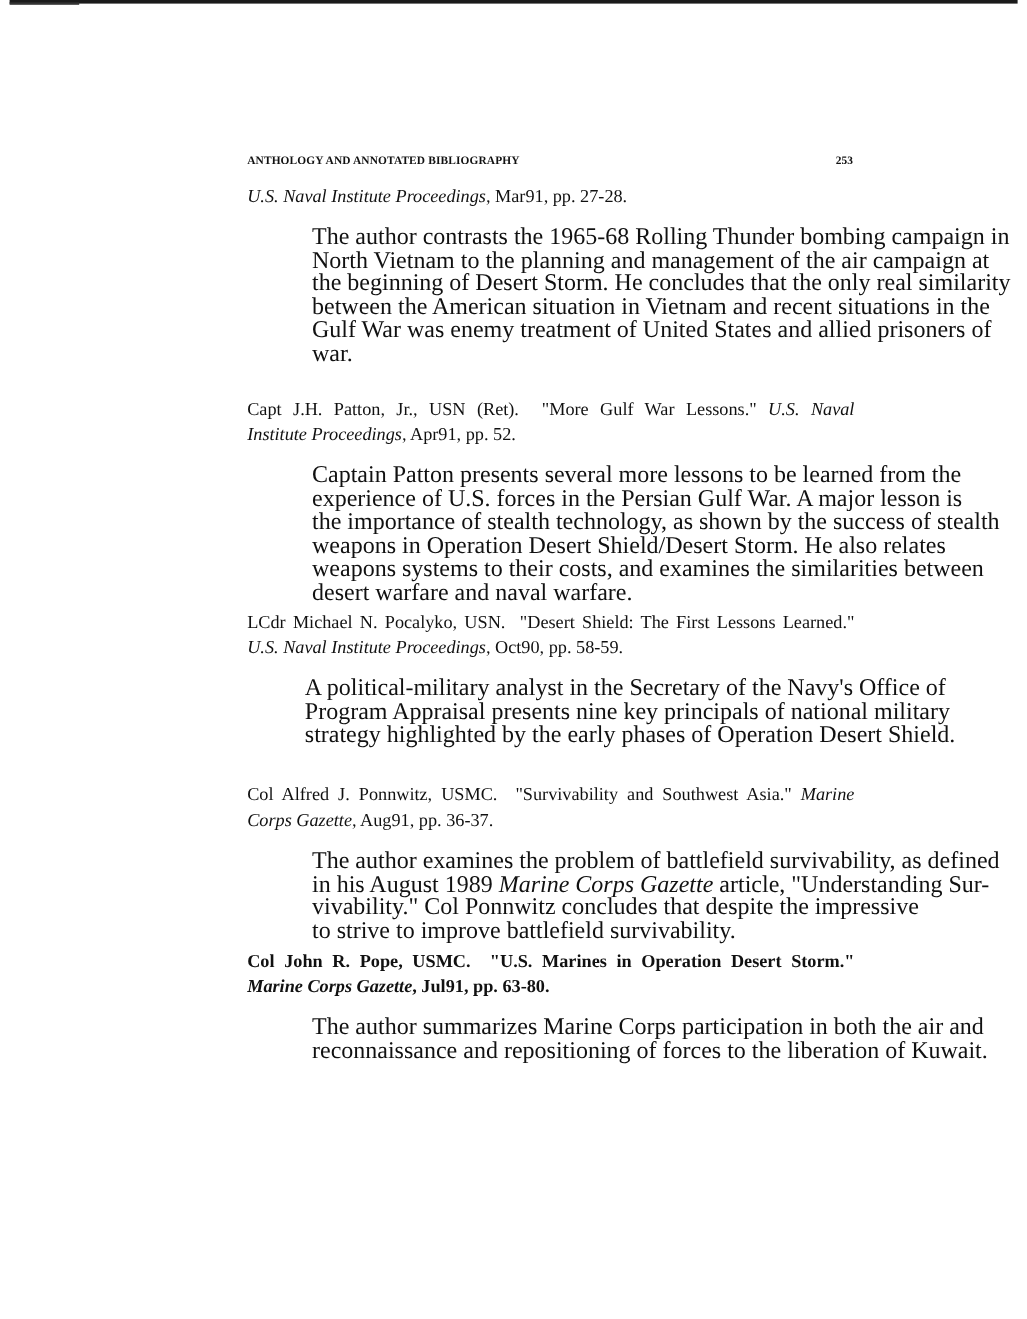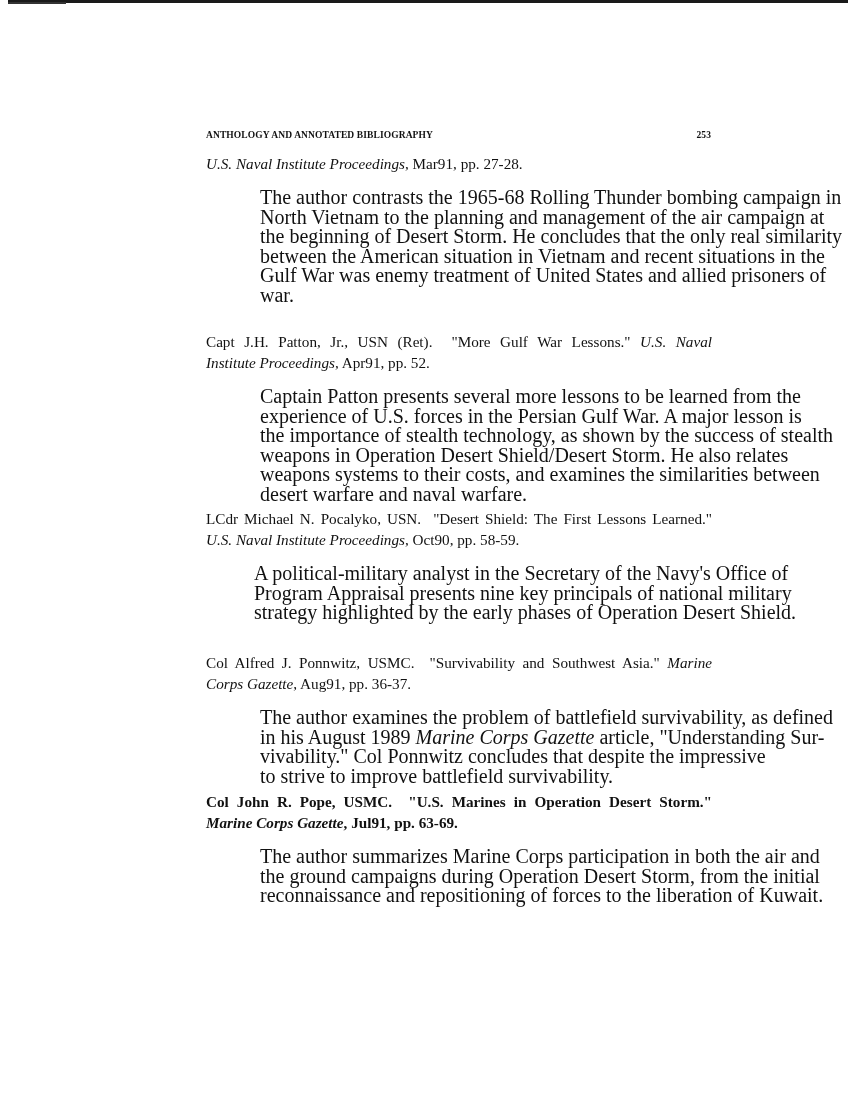--- a/index.html
+++ b/index.html
@@ -82,20 +82,19 @@
     <span class="line">The author examines the problem of battlefield survivability, as defined</span>
     <span class="line"><span>in his August 1989 </span><i>Marine Corps Gazette</i><span> article, "Understanding Sur-</span></span>
     <span class="line">vivability."   Col Ponnwitz concludes that despite the impressive</span>
     <span class="line last">to strive to improve battlefield survivability.</span>
   </div>
 </div>
 
 <div class="entry" style="top:791px;">
   <div class="citation bold">
     <span class="line"><span>Col John R. Pope, USMC.</span>&nbsp; <span>"U.S. Marines in Operation Desert Storm."</span></span>
-    <span class="line last"><i>Marine Corps Gazette</i><span>, Jul91, pp. 63-69.</span></span>
+    <span class="line last"><i>Marine Corps Gazette</i><span>, Jul91, pp. 63-80.</span></span>
   </div>
   <div class="annotation" style="margin-top:14px;font-family:Liberation Serif, serif;">
     <span class="line">The author summarizes Marine Corps participation in both the air and</span>
-    <span class="line">the ground campaigns during Operation Desert Storm, from the initial</span>
     <span class="line last">reconnaissance and repositioning of forces to the liberation of Kuwait.</span>
   </div>
 </div>
 
 </body></html>

